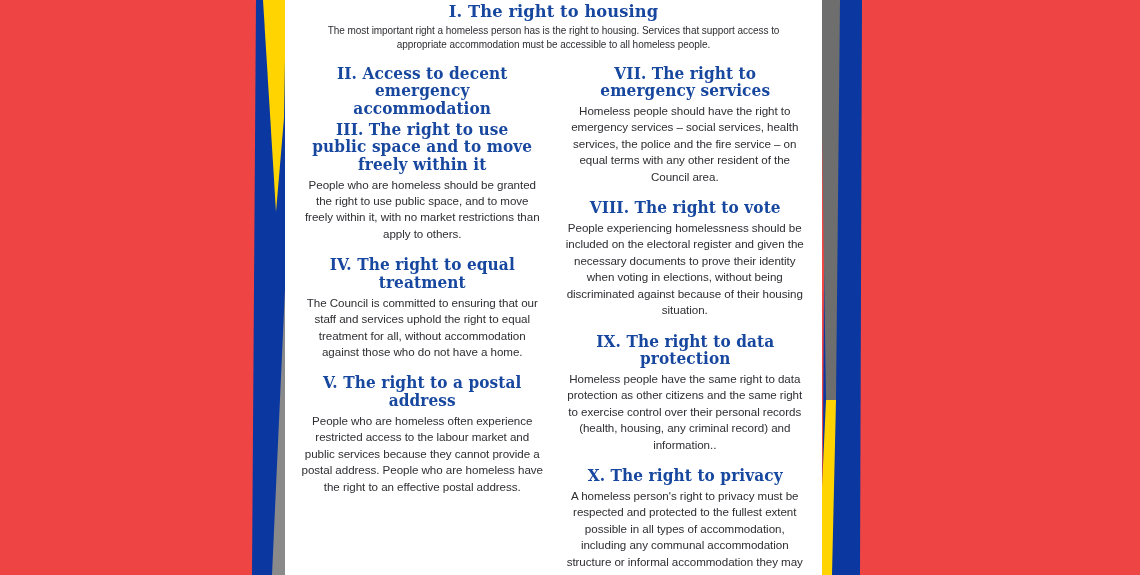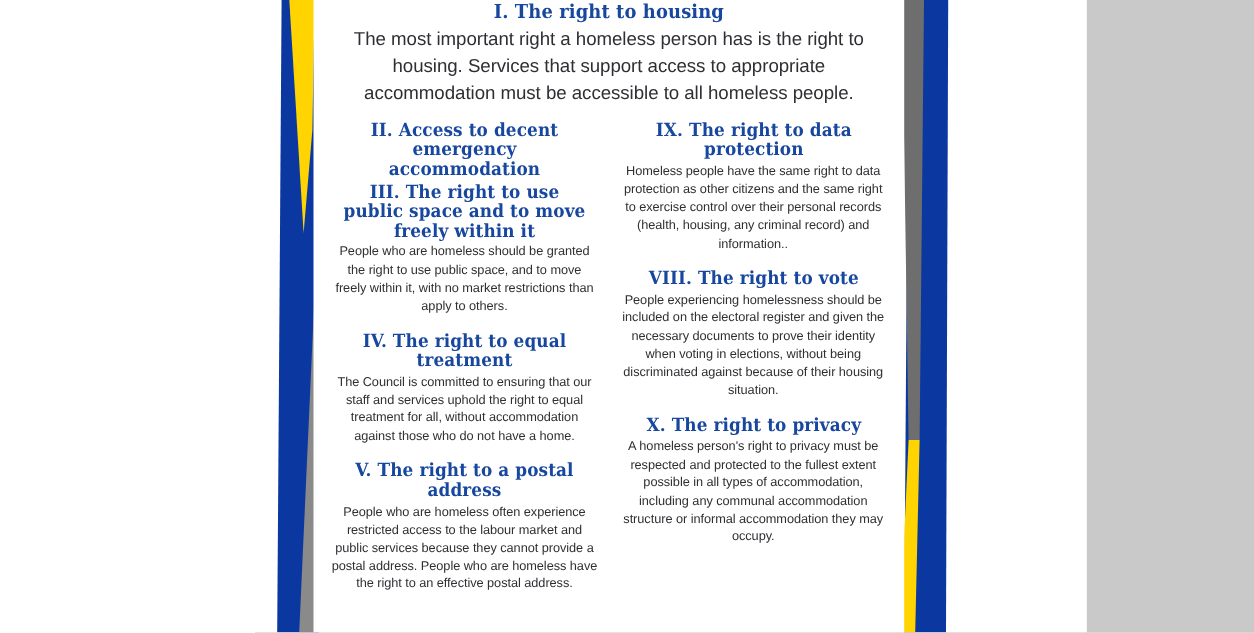--- a/index.html
+++ b/index.html
@@ -8,23 +8,23 @@
     padding: 0;
     width: 1140px;
     height: 575px;
     overflow: hidden;
     background: #c9c9c9;
     font-family: "Liberation Sans", sans-serif;
   }
 
   #stage {
     position: relative;
-    width: 988px;
+    width: 1140px;
     height: 575px;
-    background: #ffffff;
+    background: #ef4444;
     overflow: hidden;
   }
 
   
   .edge-svg {
     position: absolute;
     top: 0;
     left: 0;
     width: 1140px;
     height: 575px;
@@ -93,21 +93,21 @@
     font-family: "Liberation Sans", sans-serif;
     color: #2e2e33;
     text-align: center;
     font-size: 11.6px;
     line-height: 1.42;
     margin: 0 0 14px 0;
     letter-spacing: -0.05px;
   }
 
   .art-body.lead {
-    font-size: 17px;
+    font-size: 10px;
     line-height: 1.45;
     margin-bottom: 2px;
     padding: 0 4px;
   }
 
   .article { margin-bottom: 2px; }
 </style>
 </head>
 <body>
 
@@ -156,29 +156,33 @@
 
           <div class="article">
             <h3 class="art-title small">V. The right to a postal address</h3>
             <p class="art-body">People who are homeless often experience restricted access to the labour market and public services because they cannot provide a postal address. People who are homeless have the right to an effective postal address.</p>
           </div>
 
         </div>
 
         <div class="col col-right">
 
-
           <div class="article">
-            <h3 class="art-title small">IX. The right to data protection</h3>
-            <p class="art-body">Homeless people have the same right to data protection as other citizens and the same right to exercise control over their personal records (health, housing, any criminal record) and information..</p>
+            <h3 class="art-title small">VII. The right to emergency services</h3>
+            <p class="art-body">Homeless people should have the right to emergency services – social services, health services, the police and the fire service – on equal terms with any other resident of the Council area.</p>
           </div>
 
           <div class="article">
             <h3 class="art-title small">VIII. The right to vote</h3>
             <p class="art-body">People experiencing homelessness should be included on the electoral register and given the necessary documents to prove their identity when voting in elections, without being discriminated against because of their housing situation.</p>
+          </div>
+
+          <div class="article">
+            <h3 class="art-title small">IX. The right to data protection</h3>
+            <p class="art-body">Homeless people have the same right to data protection as other citizens and the same right to exercise control over their personal records (health, housing, any criminal record) and information..</p>
           </div>
 
           <div class="article">
             <h3 class="art-title small">X. The right to privacy</h3>
             <p class="art-body">A homeless person's right to privacy must be respected and protected to the fullest extent possible in all types of accommodation, including any communal accommodation structure or informal accommodation they may occupy.</p>
           </div>
 
         </div>
 
       </div>

